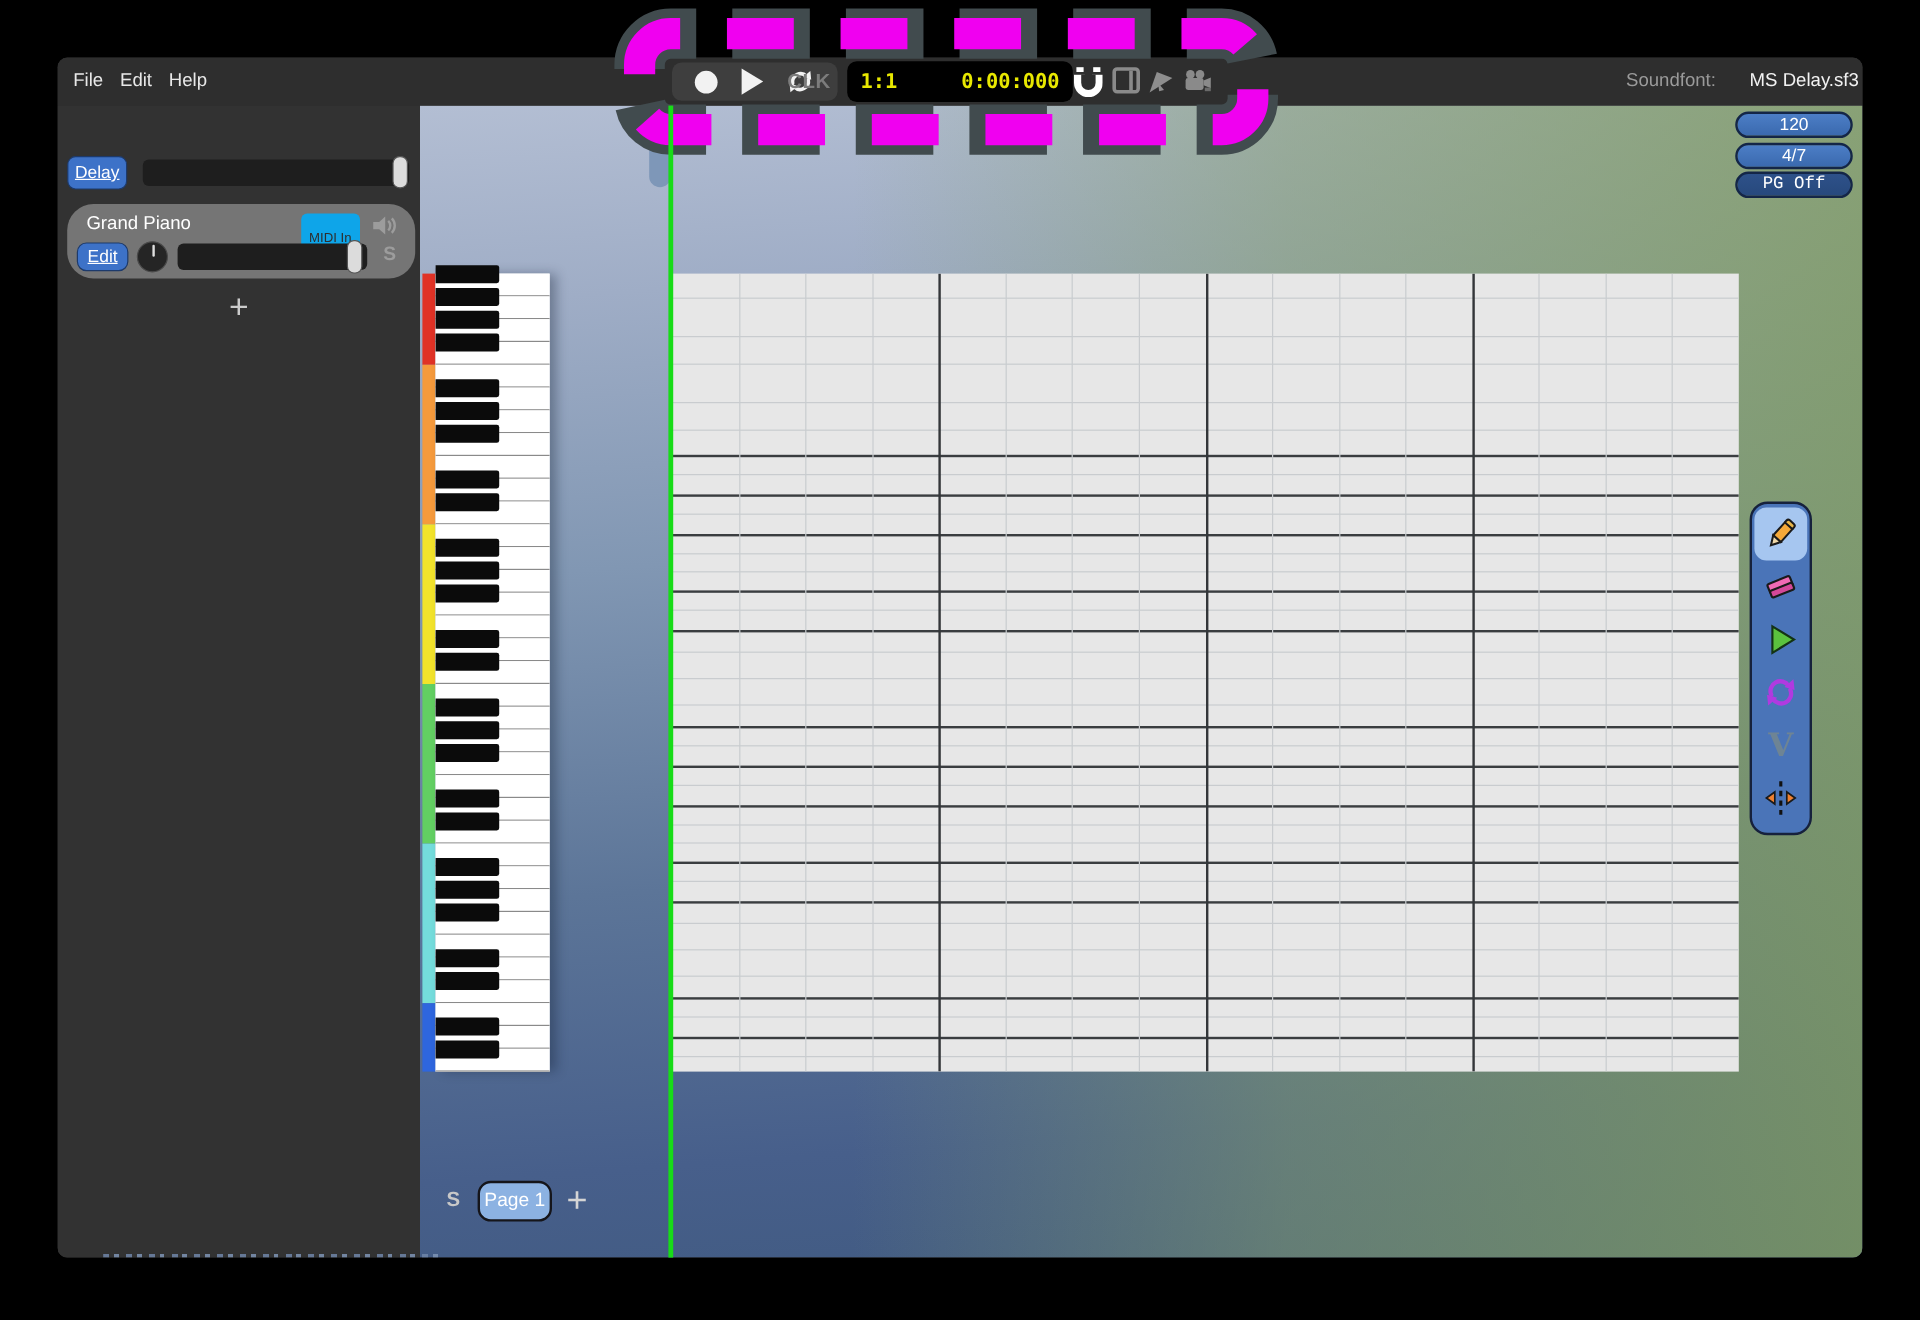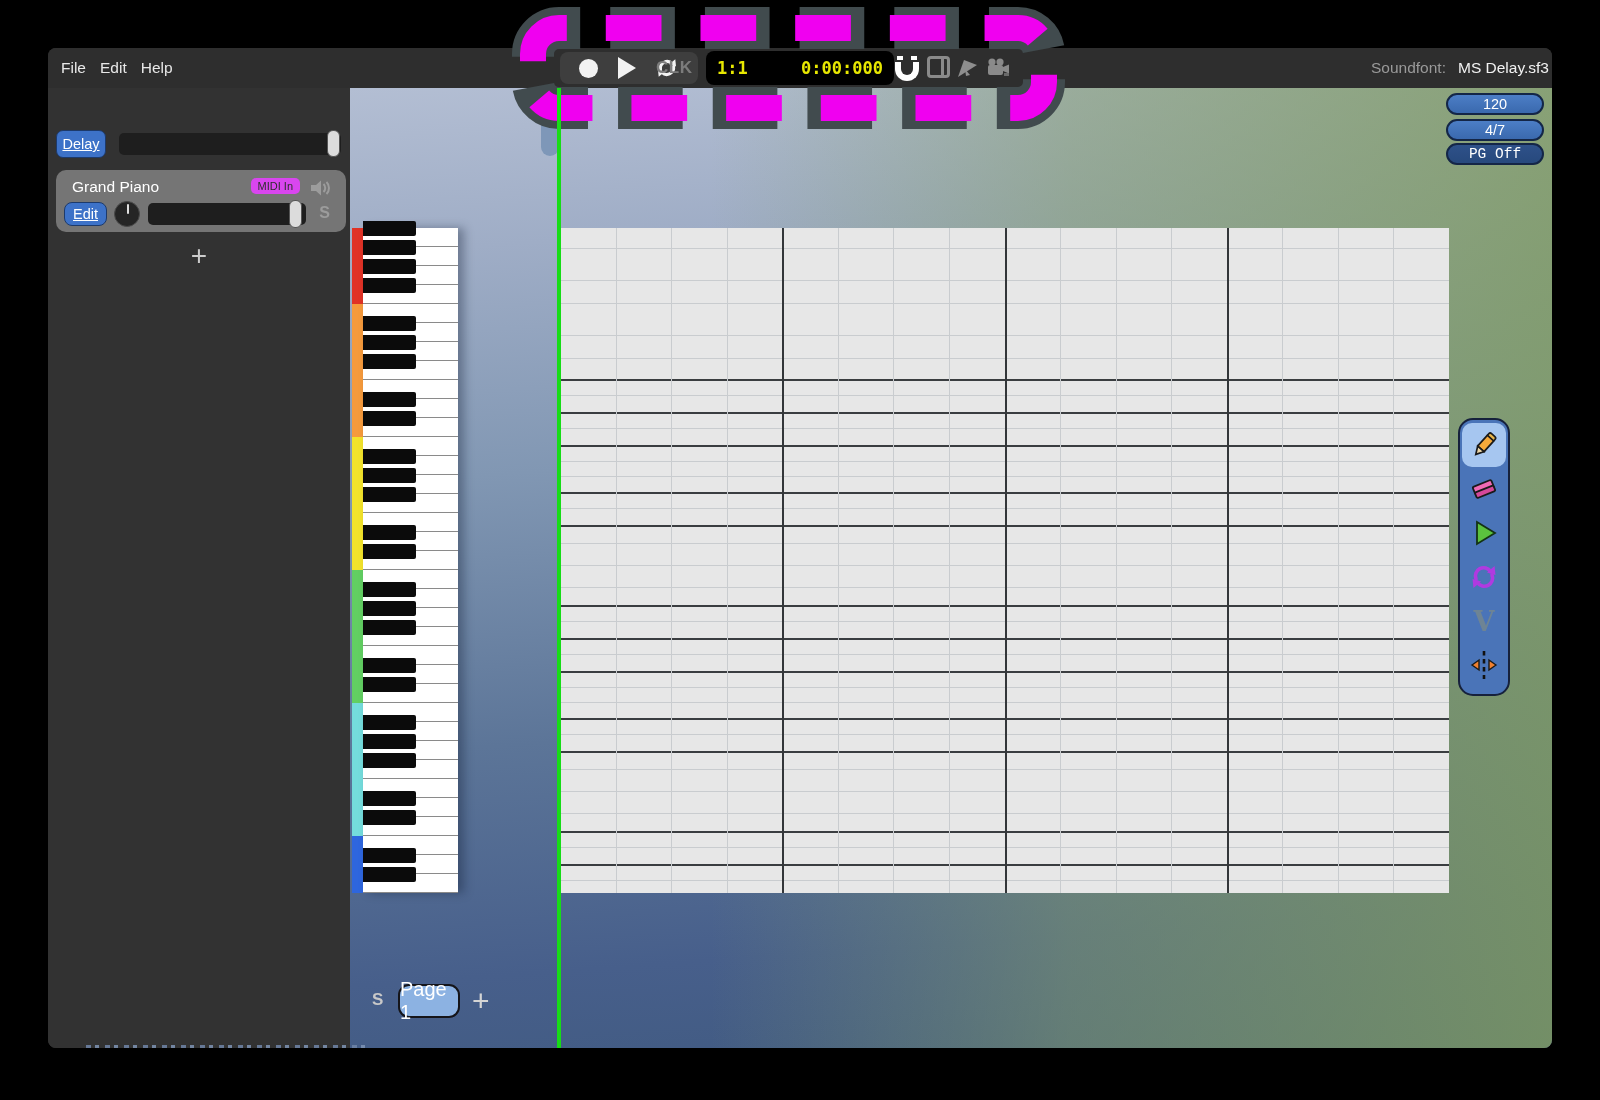--- a/index.html
+++ b/index.html
@@ -32,40 +32,40 @@
   
   #magnet { left:846px; width:26px; height:26px; }
   #magnet .tick { position:absolute; width:6px; height:4px; background:#fff; top:0; }
   #magnet .u { position:absolute; left:1px; top:6px; width:24px; height:19px;
                border:6px solid #fff; border-top:none;
                border-bottom-left-radius:12px; border-bottom-right-radius:12px; }
   
   #panel-icon { left:879px; width:23px; height:22px; border:3px solid #8a8a8a; border-radius:4px; }
   #panel-icon .divider { position:absolute; left:62%; top:0; width:3px; height:100%; background:#8a8a8a; }
 
-  #soundfont { position:absolute; right:47px; top:0; height:40px; display:flex; align-items:center; gap:12px; }
+  #soundfont { position:absolute; right:47px; top:0; height:40px; display:flex; align-items:center; gap:28px; }
   #soundfont .lbl { color:#9a9a9a; font-size:15.5px; }
   #soundfont .val { color:#f2f2f2; font-size:15.5px; }
 
   
   #sidebar { position:absolute; left:0; top:40px; width:302px; height:960px; background:#323232; z-index:5; }
   #delay-row { position:absolute; left:8px; top:42px; width:286px; height:28px; }
   .blue-btn { background:#3d72c8; border:1.5px solid #1d3a6b; color:#fff; border-radius:7px;
               font-size:14.5px; display:flex; align-items:center; justify-content:center;text-decoration:underline; }
   #delay-btn { position:absolute; left:0; top:0; width:50px; height:28px; }
   .h-slider { position:absolute; background:#1e1e1e; border-radius:5px; }
   .slider-handle { position:absolute; width:13px; background:#dcdcdc; border:1px solid #555; border-radius:6px; }
   #delay-slider { left:63px; top:3px; width:222px; height:22px; }
   #delay-slider .slider-handle { right:1px; top:-3px; height:27px; }
 
   #track-card { position:absolute; left:8px; top:82px; width:290px; height:62px;
-                background:#757575; border-radius:10px; }
+                background:#757575; border-radius:22px; }
   #track-name { position:absolute; left:16px; top:8px; color:#fff; font-size:15.5px; }
-  #midi-badge { position:absolute; right:46px; top:8px; background:#d946ef; color:#2e2e2e;
-                font-size:11px; padding:2px 7px; border-radius:5px;margin-left:44px; }
+  #midi-badge { position:absolute; right:46px; top:8px; background:#0ea5e9; color:#2e2e2e;
+                font-size:11px; padding:15px 7px; border-radius:5px;margin-left:44px; }
   #mute-icon { position:absolute; right:14px; top:9px; }
   #edit-btn { position:absolute; left:8px; top:32px; width:43px; height:24px; border-radius:8px; }
   #knob { position:absolute; left:58px; top:31px; width:26px; height:26px; border-radius:50%;
           background:#252525; border:1px solid #4a4a4a; }
   #knob .pointer { position:absolute; left:11.5px; top:2px; width:2.5px; height:10px; background:#e0e0e0; border-radius:2px; }
   #track-slider { left:92px; top:33px; width:158px; height:22px; }
   #track-slider .slider-handle { right:4px; top:-3px; height:28px; }
   #track-solo { position:absolute; right:16px; top:34px; color:#9c9c9c; font-weight:bold; font-size:16px; }
   #add-track { position:absolute; left:0; top:152px; width:302px; text-align:center;
                color:#cccccc; font-size:28px; font-weight:300; }
@@ -108,21 +108,21 @@
   #palette { position:absolute; left:1108px; top:330px; width:52px; height:278px;
              background:#4a74b8; border:2px solid #16213c; border-radius:15px; padding:3px 0; }
   .tool { width:44px; height:44px; margin:0 auto; border-radius:10px;
           display:flex; align-items:center; justify-content:center; }
   .tool.selected { background:#a6c6f0; }
   #tool-velocity span { font-family:"DejaVu Serif", serif; font-weight:bold; font-size:27px; color:#6e8494; }
 
   
   #page-solo { position:absolute; left:22px; top:902px; color:#c8c8c8; font-weight:bold; font-size:17px; }
   #page-btn { position:absolute; left:48px; top:896px; width:62px; height:34px; background:#8cb2e2;
-              border:2px solid #15151a; border-radius:11px; color:#fff; font-size:20px;
+              border:2px solid #15151a; border-radius:11px; color:#fff; font-size:16px;
               display:flex; align-items:center; justify-content:center; }
   #page-add { position:absolute; left:122px; top:896px; color:#d5d5d5; font-size:30px; font-weight:300; }
 
   
   #playhead { position:absolute; left:557px; top:88px; width:4px; height:960px; background:#17dc17; z-index:60; }
   #highlight-overlay { position:absolute; left:470px; top:0; width:620px; height:150px; z-index:50; pointer-events:none; }
 </style>
 </head>
 <body>
 

